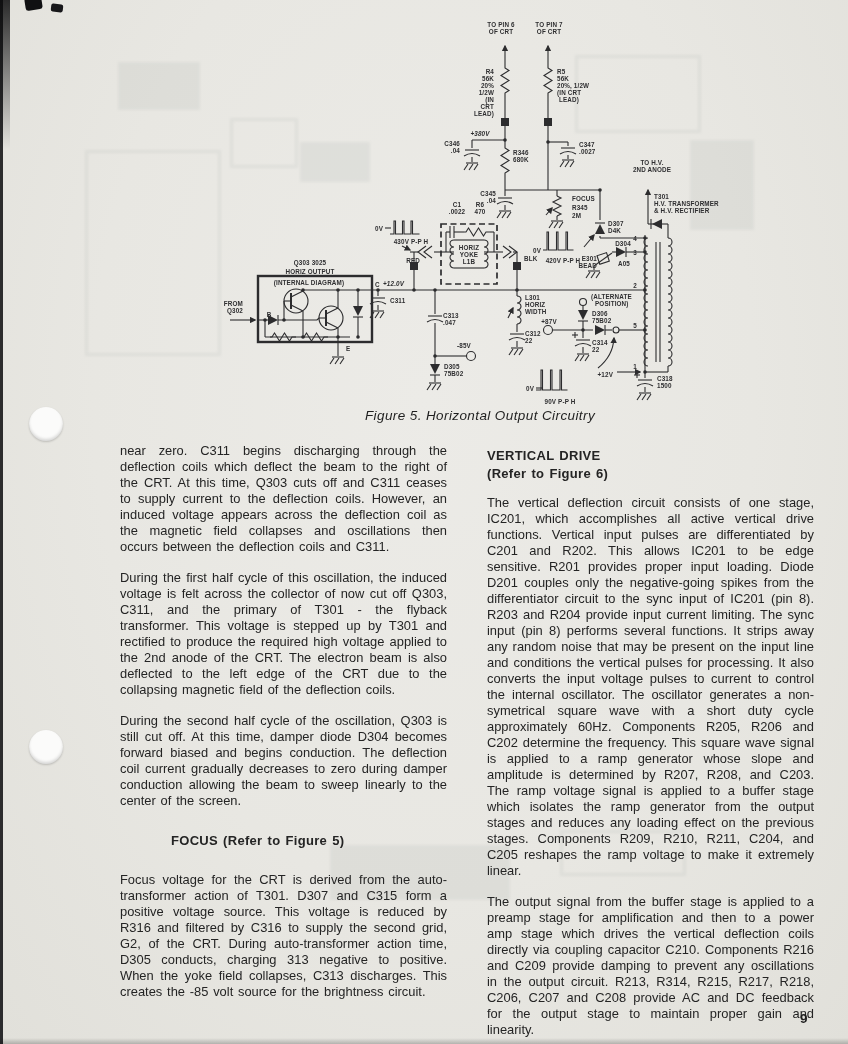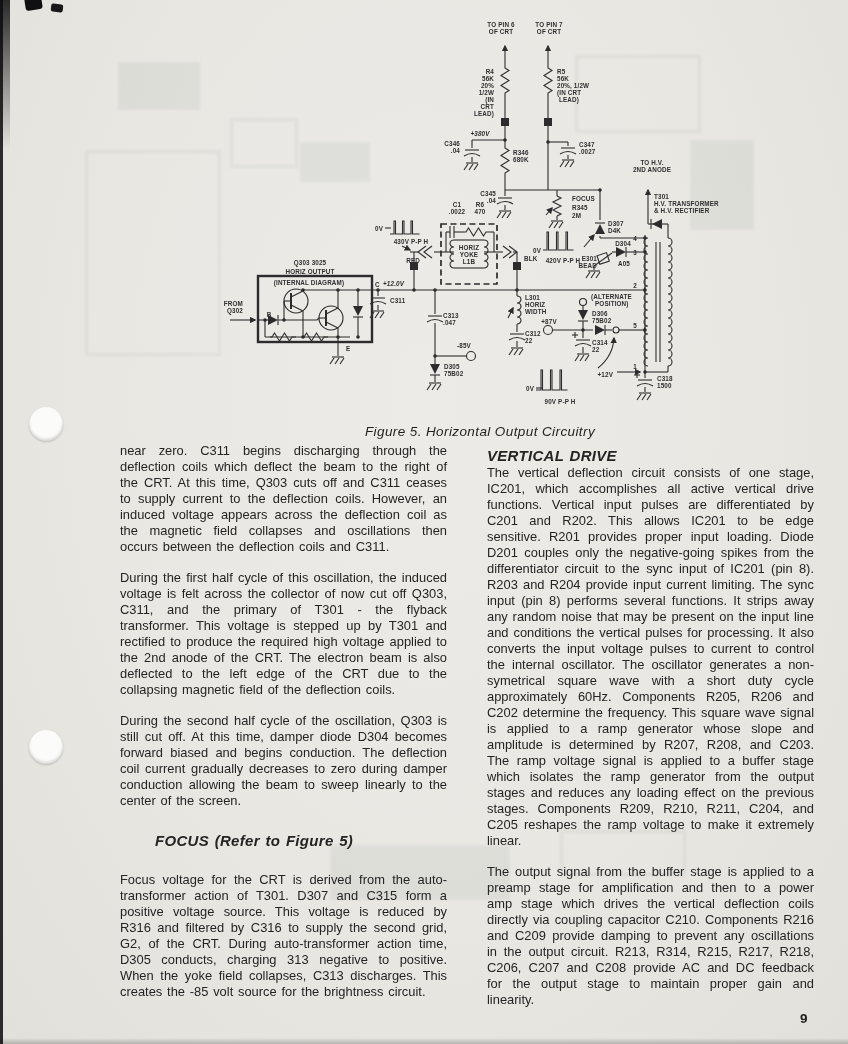--- a/index.html
+++ b/index.html
@@ -25,29 +25,29 @@
 
   
   #schematic { position:absolute; left:0; top:0; }
   #schematic .w  { stroke:#2c2c2e; stroke-width:1.1; fill:none; }
   #schematic .w2 { stroke:#2c2c2e; stroke-width:2.4; fill:none; }
   #schematic .dash { stroke:#2c2c2e; stroke-width:1.7; fill:none; stroke-dasharray:6 3.5; }
   #schematic .f  { fill:#2c2c2e; stroke:none; }
   #schem-labels text { font-family:"Liberation Sans", sans-serif; font-size:6.3px; font-weight:bold; fill:#2e2e30; letter-spacing:.15px; }
   #schem-labels text.it { font-style:italic; }
 
-  .caption { position:absolute; left:140px; top:424px; width:680px; text-align:center;
+  .caption { position:absolute; left:140px; top:408px; width:680px; text-align:center;
     font-style:italic; font-size:13.5px; letter-spacing:.4px; color:#1f1f1f; }
 
   .col { position:absolute; font-size:12.9px; line-height:16px; text-align:justify; color:#242424; word-spacing:1.2px; }
   .col-left  { left:120px; top:443px; width:327px; }
   .col-right { left:487px; top:447px; width:327px; }
   .col p { margin:0 0 15px 0; }
-  .col h3 { font-size:15px; line-height:18px; margin:0; letter-spacing:.3px;font-style:italic; }
-  .col-left h3 { margin:23px 0 22px 0;padding-left:35px; }
+  .col h3 { font-size:13px; line-height:18px; margin:0; letter-spacing:.3px; }
+  .col-left h3 { margin:23px 0 22px 16px;padding-left:35px; }
   .rc-sub { margin-bottom:12px !important; }
   .page-num { position:absolute; left:800px; top:1011px; font-size:13.5px; font-weight:bold; color:#1d1d1d; }
 </style>
 </head>
 <body>
 
 <div class="page">
 
   <div class="edge-strip"></div>
   <div class="edge-smudge"></div>
@@ -407,20 +407,21 @@
         <p>near zero.  C311 begins discharging through the deflection coils which deflect the beam to the right of the CRT.  At this time, Q303 cuts off and C311 ceases to supply current to the deflection coils.  However, an induced voltage appears across the deflection coil as the magnetic field collapses and oscillations then occurs between the deflection coils and C311.</p>
         <p>During the first half cycle of this oscillation, the induced voltage is felt across the collector of now cut off Q303, C311, and the primary of T301 - the flyback transformer.  This voltage is stepped up by T301 and rectified to produce the required high voltage applied to the 2nd anode of the CRT.  The electron beam is also deflected to the left edge of the CRT due to the collapsing magnetic field of the deflection coils.</p>
         <p>During the second half cycle of the oscillation, Q303 is still cut off.  At this time, damper diode D304 becomes forward biased and begins conduction.  The deflection coil current gradually decreases to zero during damper conduction allowing the beam to sweep linearly to the center of the screen.</p>
       </div>
     <h3>FOCUS  (Refer to Figure 5)</h3>
     <p>Focus voltage for the CRT is derived from the auto-transformer action of T301.  D307 and C315 form a positive voltage source.  This voltage is reduced by R316 and filtered by C316 to supply the second grid, G2, of the CRT.  During auto-transformer action time, D305 conducts, charging 313 negative to positive.  When the yoke field collapses, C313 discharges.  This creates the -85 volt source for the brightness circuit.</p>
   </div>
 
   <div class="col col-right">
     <h3>VERTICAL DRIVE</h3>
+    <h3 class="rc-sub">(Refer to Figure 6)</h3>
     <div>
         <p>The vertical deflection circuit consists of one stage, IC201, which accomplishes all active vertical drive functions.  Vertical input pulses are differentiated by C201 and R202.  This allows IC201 to be edge sensitive.  R201 provides proper input loading.  Diode D201 couples only the negative-going spikes from the differentiator circuit to the sync input of IC201 (pin 8).  R203 and R204 provide input current limiting.  The sync input (pin 8) performs several functions.  It strips away any random noise that may be present on the input line and conditions the vertical pulses for processing.  It also converts the input voltage pulses to current to control the internal oscillator.  The oscillator generates a non-symetrical square wave with a short duty cycle approximately 60Hz.  Components R205, R206 and C202 determine the frequency.  This square wave signal is applied to a ramp generator whose slope and amplitude is determined by R207, R208, and C203.  The ramp voltage signal is applied to a buffer stage which isolates the ramp generator from the output stages and reduces any loading effect on the previous stages.  Components R209, R210, R211, C204, and C205 reshapes the ramp voltage to make it extremely linear.</p>
         <p>The output signal from the buffer stage is applied to a preamp stage for amplification and then to a power amp stage which drives the vertical deflection coils directly via coupling capacitor C210.  Components R216 and C209 provide damping to prevent any oscillations in the output circuit.  R213, R314, R215, R217, R218, C206, C207 and C208 provide AC and DC feedback for the output stage to maintain proper gain and linearity.</p>
       </div>
   </div>
 
   <div class="page-num">9</div>
 </div>
 
 </body></html>

